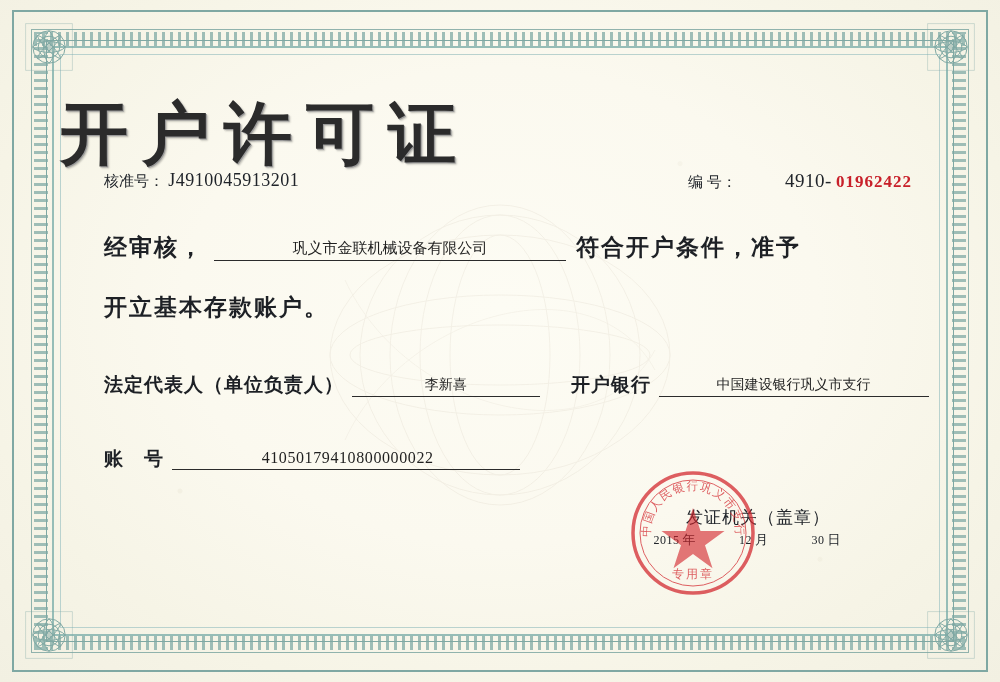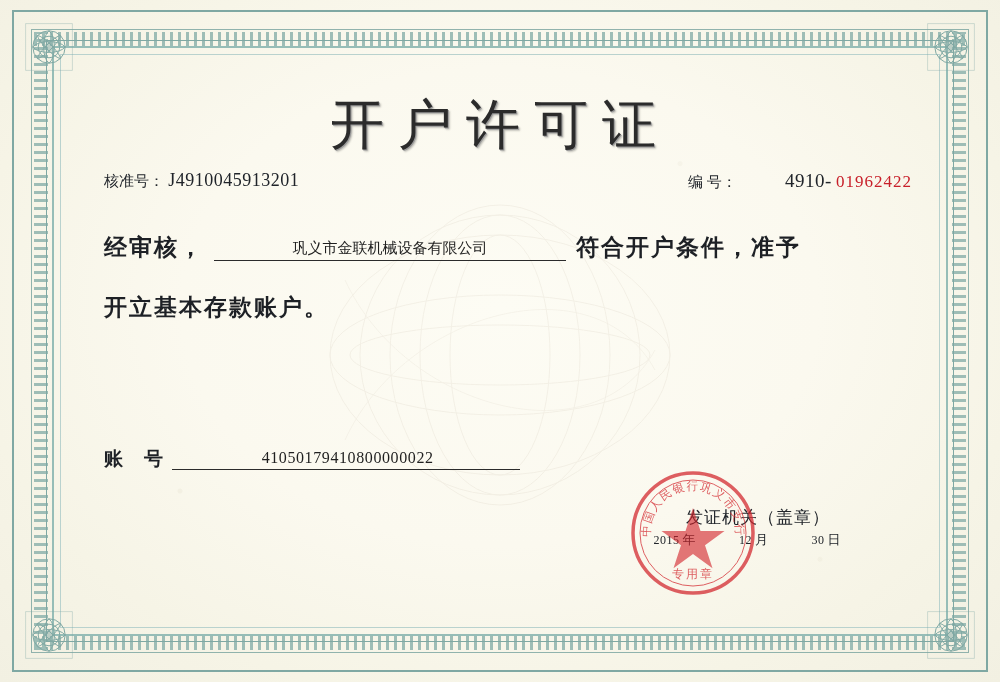--- a/index.html
+++ b/index.html
@@ -99,24 +99,23 @@
   
   .content {
     position: absolute;
     left: 60px; right: 60px; top: 54px; bottom: 54px;
   }
 
   .title {
     position: absolute;
     left: 0; right: 0;
     top: 35px;
-    text-align: center;
     font-family: "DejaVu Sans", sans-serif;
-    font-weight: normal;
-    font-size: 54px;
+    font-weight: bold;
+    font-size: 68px;
     letter-spacing: 14px;
     color: #2b2b2b;
     text-shadow: 1px 1px 0 #9a9a9a, 2px 2px 2px rgba(0,0,0,.25);
   }
 
   .row-approval {
     position: absolute;
     top: 116px;
     left: 44px;
     right: 10px;
@@ -128,21 +127,21 @@
     font-family: "Liberation Serif", serif;
     font-size: 18px;
     letter-spacing: .5px;
   }
   .row-approval .right {
     float: right;
     margin-right: 18px;
   }
   .row-approval .right .num-red {
     color: #c8202a;
-    font-weight: normal;
+    font-weight: bold;
     letter-spacing: 1px;
   }
   .row-approval .right .num-prefix {
     font-size: 19px;
     letter-spacing: .5px;
     margin-left: 44px;
   }
 
   .para {
     position: absolute;
@@ -364,20 +363,27 @@
     </div>
 
     <div class="para l2">开立基本存款账户。</div>
 
     <div class="para l1">
       <span>经审核，</span>
       <span class="company-slot">巩义市金联机械设备有限公司</span>
       <span>符合开户条件，准予</span>
     </div>
 
+    <div class="row-fields">
+      <span>法定代表人（单位负责人）</span>
+      <span class="fill rep">李新喜</span>
+      <span style="display:inline-block;width:16px"></span>
+      <span>开户银行</span>
+      <span class="fill bank">中国建设银行巩义市支行</span>
+    </div>
 
     <div class="row-account">
       <span>账　号</span>
       <span class="fill acct">41050179410800000022</span>
     </div>
 
     <div class="issuer">发证机关（盖章）</div>
 
     <div class="issue-date">
       <span class="d">2015</span><span class="cn">年</span><span class="d">12</span><span class="cn">月</span><span class="d">30</span><span class="cn">日</span>

